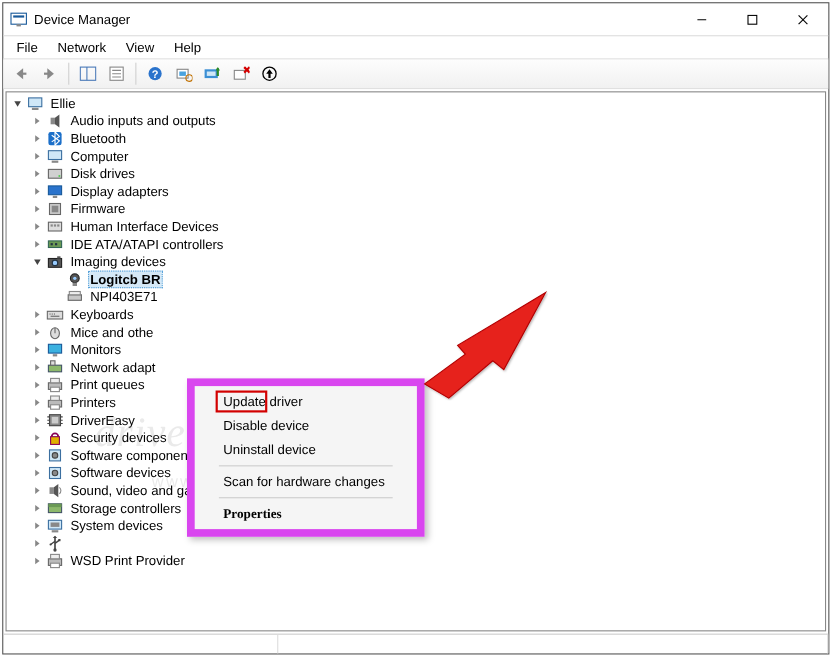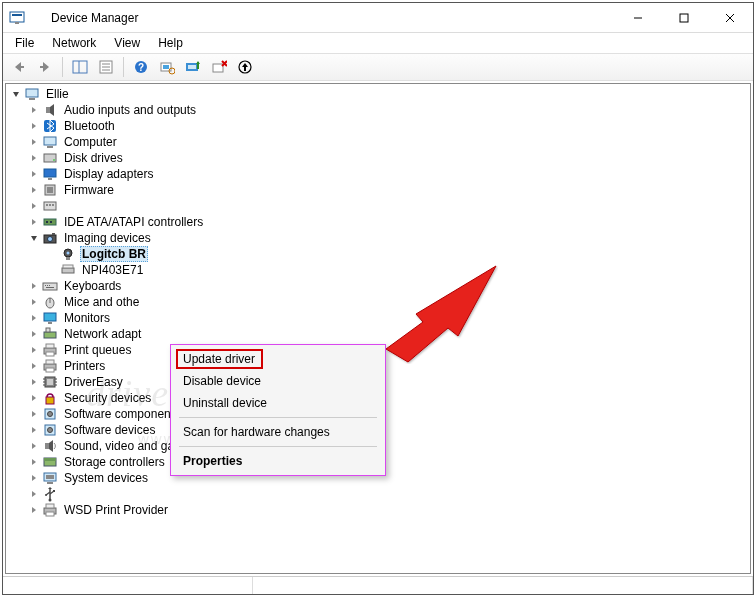--- a/index.html
+++ b/index.html
@@ -21,21 +21,20 @@
     position: relative;
     background: #fff;
   }
   
   .titlebar {
     height: 30px;
     display: flex;
     align-items: center;
     padding-left: 6px;
     border-bottom: 1px solid #dcdcdc;
-    gap: 20px;
   }
   .titlebar .tb-icon {
     width: 16px; height: 16px;
     margin-right: 6px;
     display: inline-flex;
     align-items: center; justify-content: center;
   }
   .titlebar .title {
     flex: 1;
     font-size: 12px;
@@ -130,41 +129,41 @@
   .indent-0 { padding-left: 2px; }
   .indent-1 { padding-left: 20px; text-align: center; }
   .indent-2 { padding-left: 38px; }
 
   
   .context-menu {
     position: absolute;
     left: 164px; top: 260px;
     width: 216px;
     background: #f5f5f5;
-    border: 1px solid #d946ef;
+    border: 7px solid #d946ef;
     box-shadow: 3px 3px 6px rgba(0,0,0,0.25);
-    padding: 3px 2px;
+    padding: 3px 16px;
     z-index: 20;
   }
   .cm-item {
     height: 22px;
     padding: 0 10px;
     display: flex;
     align-items: center;
   }
   .cm-item.highlight {
     position: relative;
   }
   .cm-item.highlight .cm-box {
     position: absolute;
     left: 3px; right: 120px; top: 1px; bottom: 1px;
     border: 2px solid #d20000;
     pointer-events: none;
   }
-  .cm-item.bold { font-weight: 700; }
+  .cm-item.bold { font-weight: 700; font-family: Liberation Serif, serif; }
   .cm-sep { height: 1px; background: #ccc; margin: 3px 6px; }
 
   
   .arrow {
     position: absolute;
     left: 372px; top: 180px;
     z-index: 30;
     pointer-events: none;
   }
 
@@ -410,20 +409,21 @@
           <span class="toggle">
             <svg width="8" height="8" viewBox="0 0 8 8">
               <path d="M2 1 L6 4 L2 7 Z" fill="#888"></path>
             </svg>
           </span>
           <span class="nicon">
             <svg viewBox="0 0 16 16">
               <use href="#i-hid"></use>
             </svg>
           </span>
+          <span class="label">Human Interface Devices</span>
         </div>
         <div class="row indent-1">
           <span class="toggle">
             <svg width="8" height="8" viewBox="0 0 8 8">
               <path d="M2 1 L6 4 L2 7 Z" fill="#888"></path>
             </svg>
           </span>
           <span class="nicon">
             <svg viewBox="0 0 16 16">
               <use href="#i-ide"></use>

